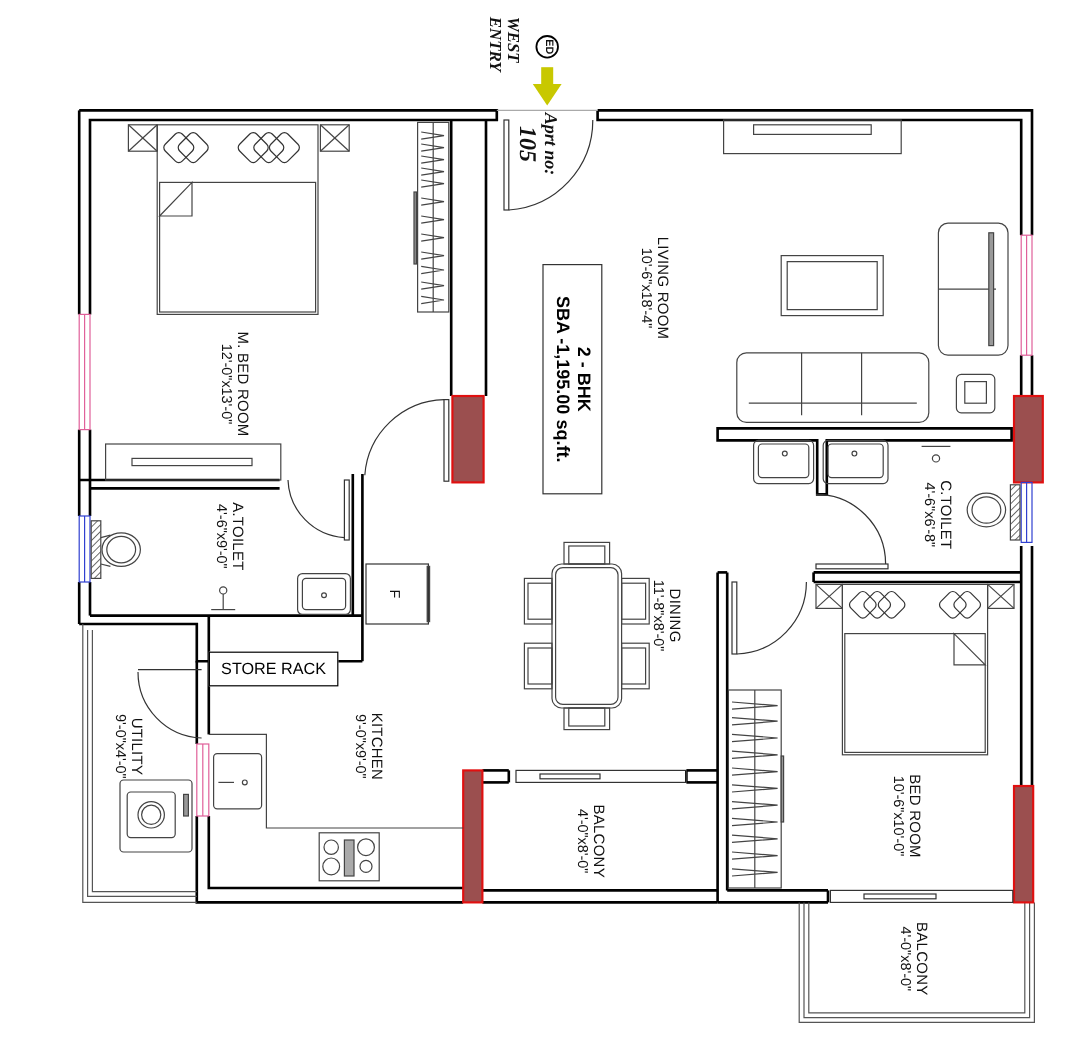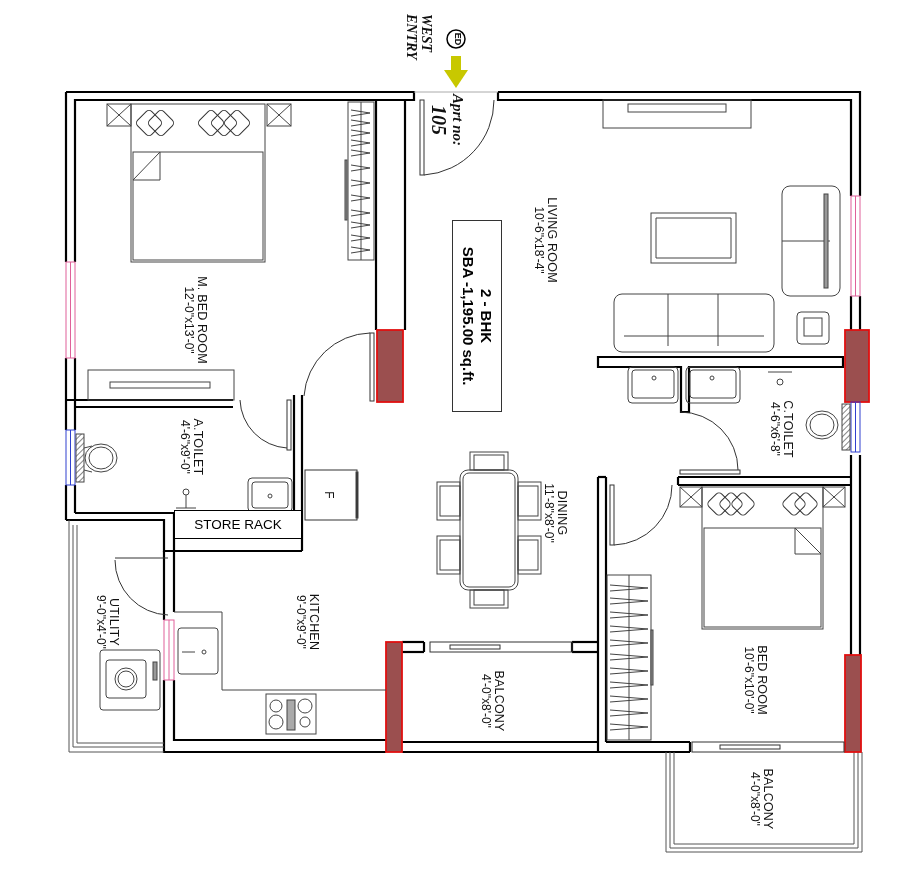--- a/index.html
+++ b/index.html
@@ -9,21 +9,21 @@
   .rot { transform-origin:center center; transform:rotate(90deg); }
   .room-name { font-size:12.5px; line-height:13px; text-align:center; letter-spacing:0.2px; }
   .room-dim { font-size:12px; line-height:13px; text-align:center; }
   .rbox { position:absolute; display:flex; flex-direction:column; align-items:center; justify-content:center; }
   .bhk-box { position:absolute; left:452px; top:220px; width:48px; height:190px; border:1.5px solid #333; background:#fff; }
   .bhk-inner { position:absolute; left:50%; top:50%; width:190px; height:48px; margin-left:-95px; margin-top:-24px; transform:rotate(90deg); display:flex; flex-direction:column; align-items:center; justify-content:center; }
   .bhk-title { font-weight:bold; font-size:15px; line-height:18px; }
   .bhk-sba { font-weight:bold; font-size:15px; line-height:18px; }
   .entry { font-family:"Liberation Serif", serif; font-weight:bold; font-style:italic; font-size:14px; line-height:15px; }
   .aptno { font-family:"Liberation Serif", serif; font-weight:bold; font-style:italic; }
-  .store { position:absolute; left:174px; top:510px; width:128px; height:29px; border:1.5px solid #000; box-sizing:border-box; display:flex; align-items:center; justify-content:center; font-size:13.5px; background:#fff; }
+  .store { position:absolute; left:174px; top:543px; width:108px; height:29px; border:1.5px solid #000; box-sizing:border-box; display:flex; align-items:center; justify-content:center; font-size:13.5px; background:#fff; }
   .fridge-lbl { position:absolute; font-size:12px; }
 </style>
 </head>
 <body>
 
 <svg id="plan" width="907" height="869" viewBox="0 0 907 869" xmlns="http://www.w3.org/2000/svg">
 
   <g fill="none" stroke="#000" stroke-width="2.2">
 
     <path d="M66 92 L414 92 L414 100 L75 100 L75 262"></path>

